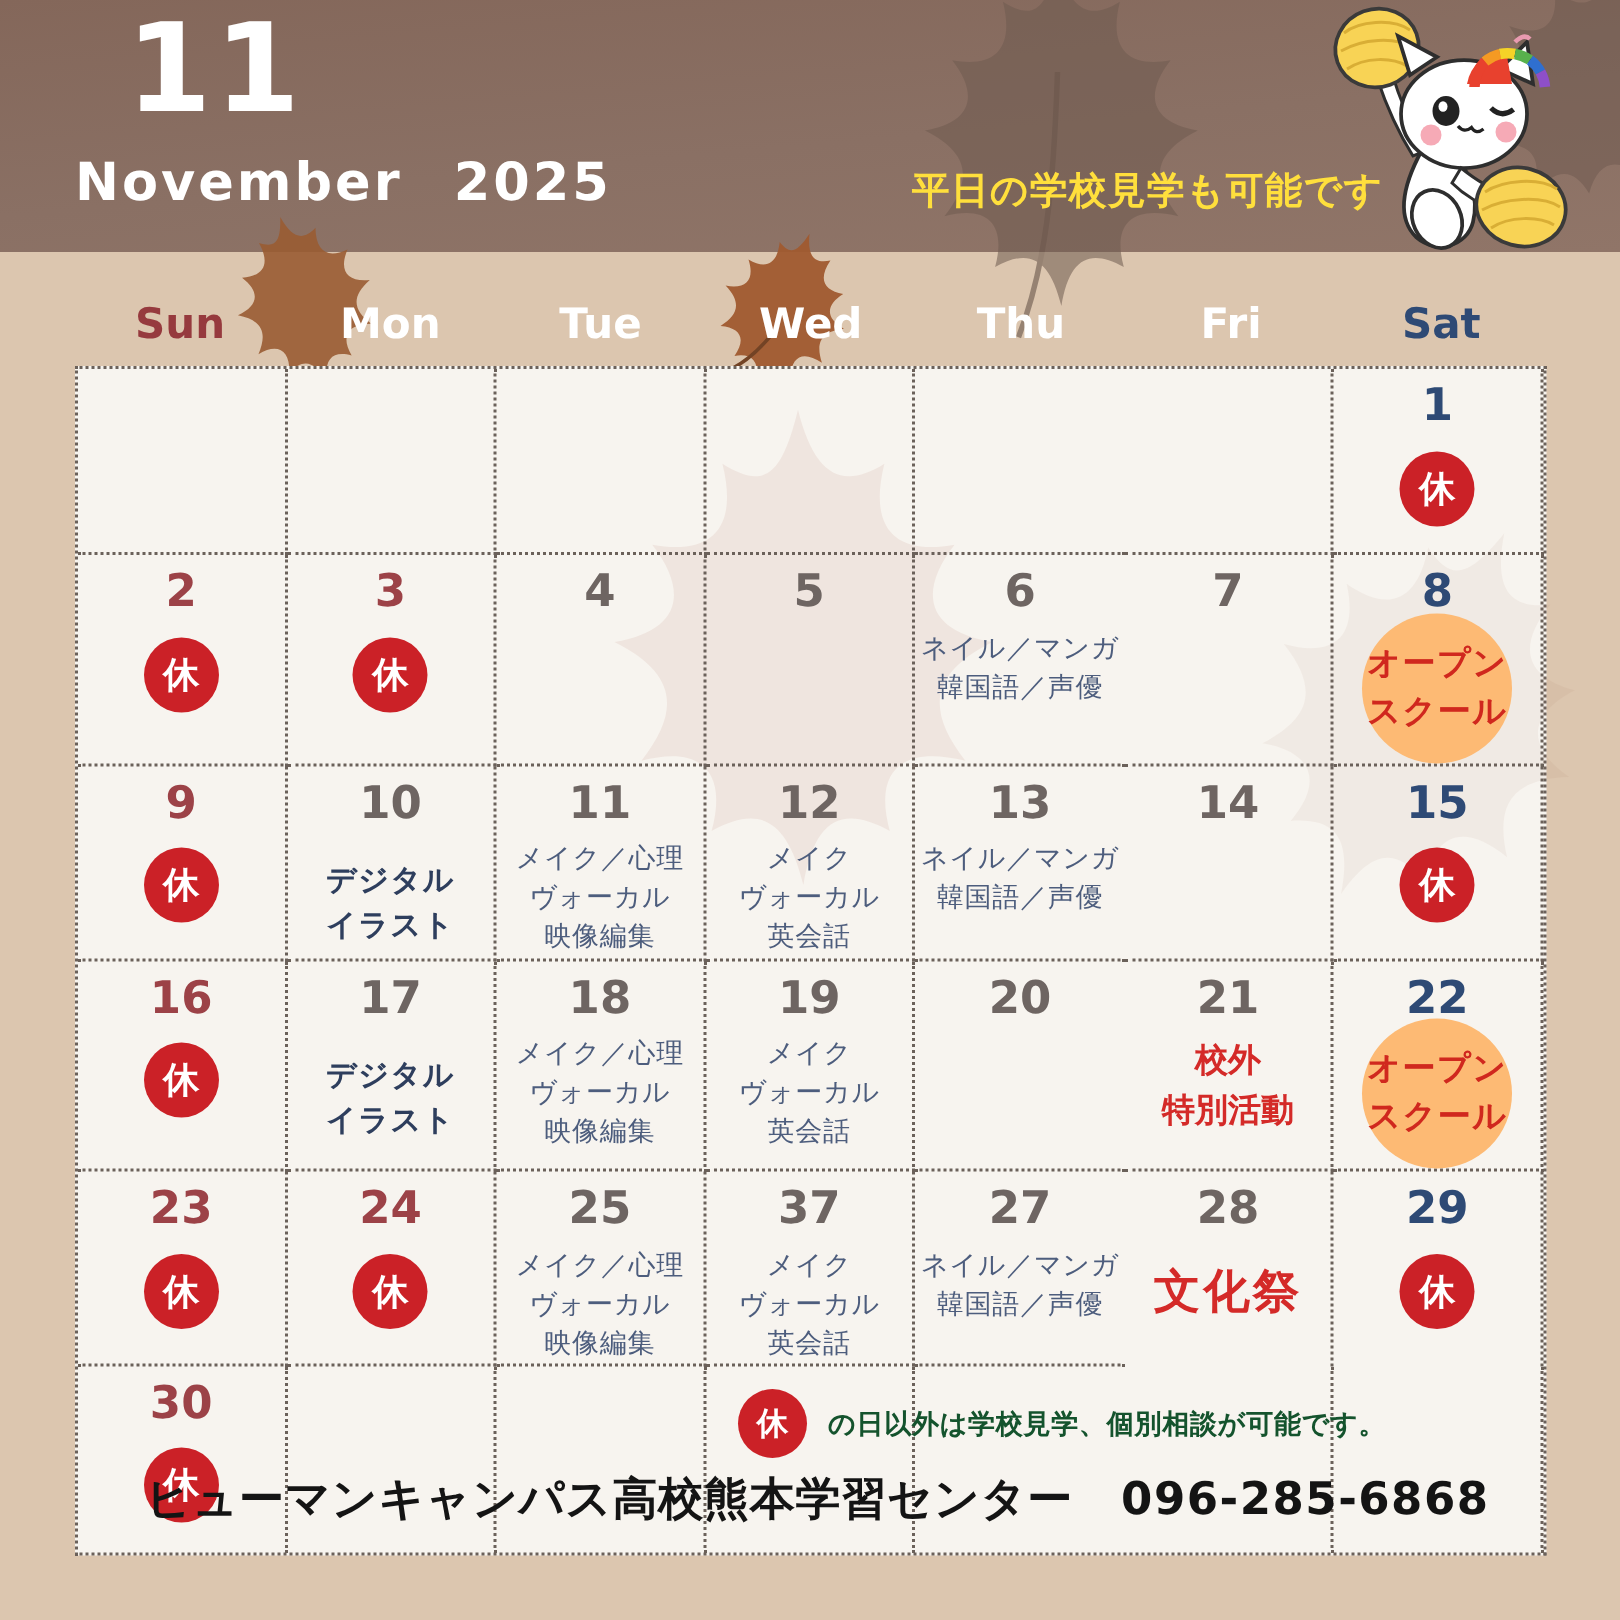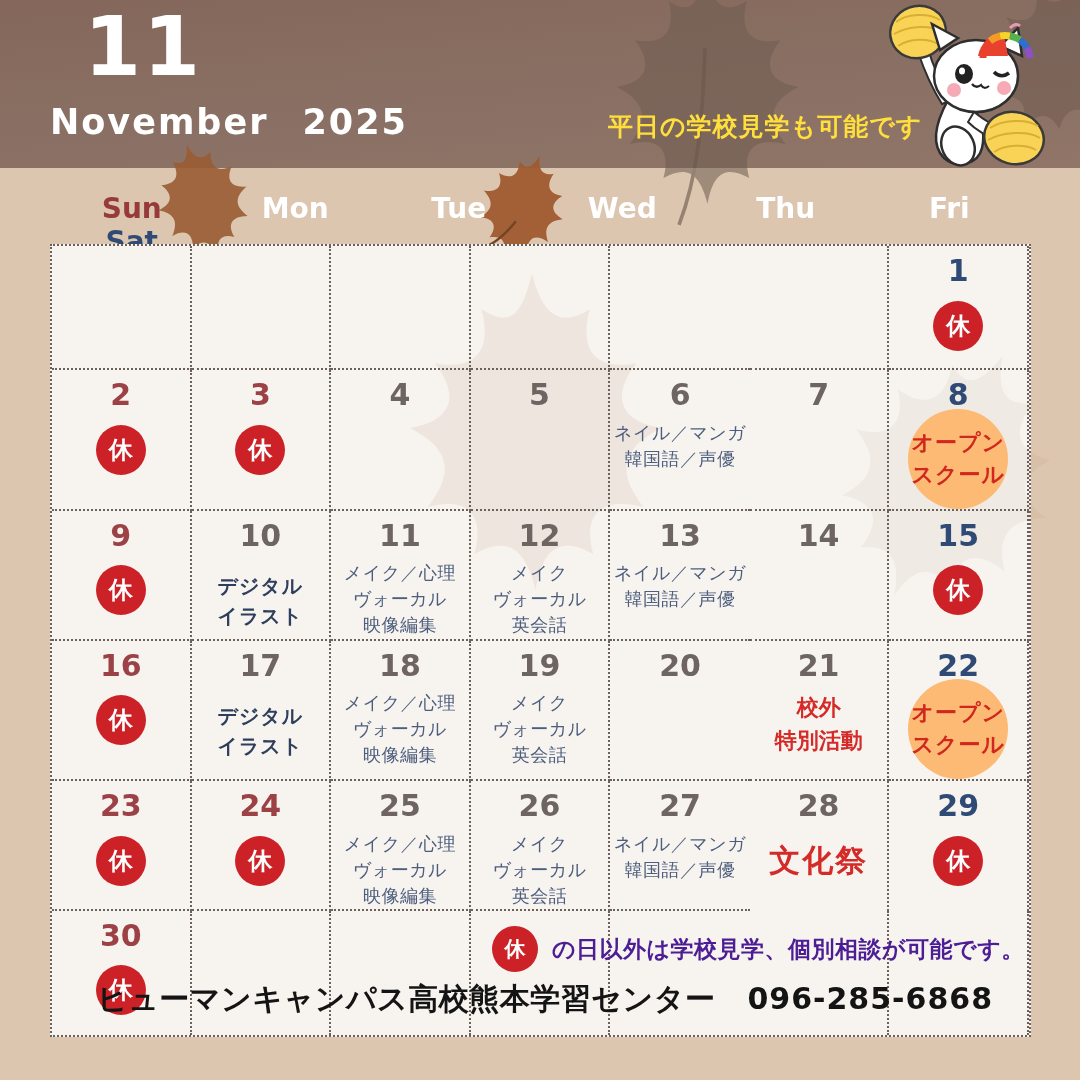--- a/index.html
+++ b/index.html
@@ -28,21 +28,21 @@
   .header-note{
     position:absolute;left:608px;top:110px;
     display:flex;align-items:center;gap:19px;
     font-size:25px;font-weight:700;color:#ffdf3c;letter-spacing:1px;
     white-space:nowrap;
   }
   .cat{position:absolute;left:882px;top:0px;width:172px;height:172px;}
   
   .weekday-row{
     position:absolute;left:50px;top:192px;width:981px;height:46px;
-    display:grid;grid-template-columns:repeat(6,1fr);
+    display:grid;grid-template-columns:repeat(7,1fr);
     align-items:center;text-align:center;
     font-size:28px;font-weight:700;z-index:6;
   }
   .wd-sun{color:#963a3e;}
   .wd-mid{color:#ffffff;}
   .wd-sat{color:#2e4a75;}
   
   .grid{
     position:absolute;left:50px;top:244px;width:981px;height:793px;
     background:#f7f4ef;
@@ -92,21 +92,21 @@
     margin-top:16px;text-align:right;
     font-size:31px;font-weight:800;color:#d42a28;letter-spacing:2px;
   }
   
   .footer-line1{
     position:absolute;left:492px;top:926px;z-index:7;
     display:flex;align-items:center;gap:14px;
   }
   .footer-line1 .badge{margin-top:0;width:46px;height:46px;font-size:21px;}
   .footer-note-text{
-    font-size:23px;font-weight:800;color:#4c1d95;letter-spacing:0.5px;white-space:nowrap;
+    font-size:18px;font-weight:800;color:#14532d;letter-spacing:0.5px;white-space:nowrap;
   }
   .footer-line2{
     position:absolute;left:60px;top:979px;width:970px;z-index:7;
     text-align:center;font-size:30px;font-weight:800;color:#141414;
     letter-spacing:0.5px;white-space:nowrap;
   }
   .footer-line2 .phone{margin-left:32px;letter-spacing:1px;}
 </style>
 </head>
 <body>
@@ -354,21 +354,21 @@
       </div>
       <div class="cell">
         <div class="date d-weekday">25</div>
         <div class="ev-class">
           <div>メイク／心理</div>
           <div>ヴォーカル</div>
           <div>映像編集</div>
         </div>
       </div>
       <div class="cell">
-        <div class="date d-weekday">26</div>
+        <div class="date d-weekday">37</div>
         <div class="ev-class">
           <div>メイク</div>
           <div>ヴォーカル</div>
           <div>英会話</div>
         </div>
       </div>
       <div class="cell">
         <div class="date d-weekday">27</div>
         <div class="ev-class">
           <div>ネイル／マンガ</div>

